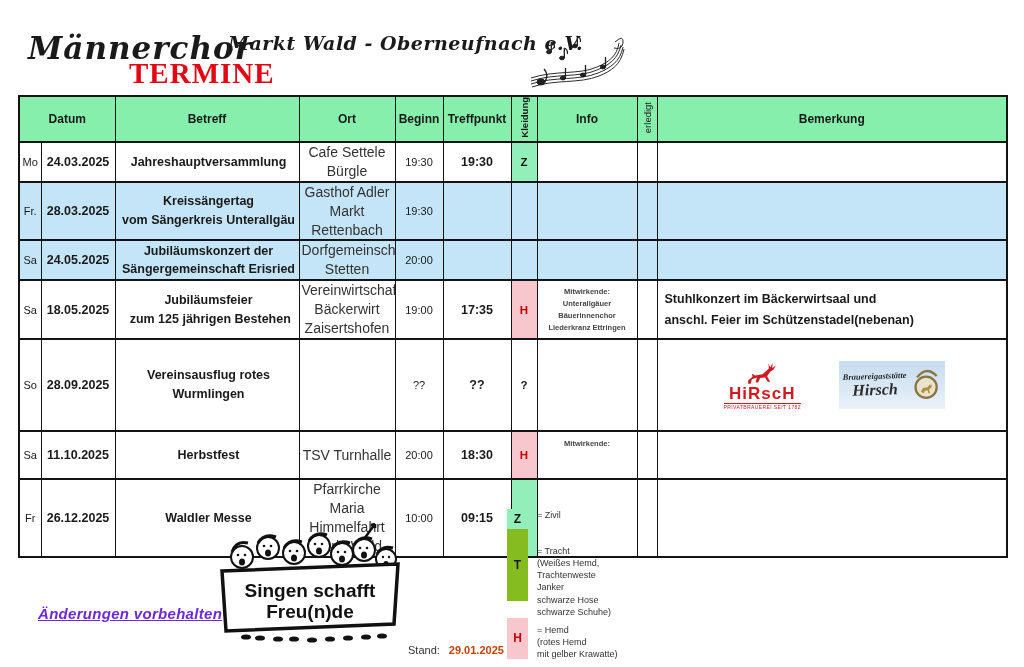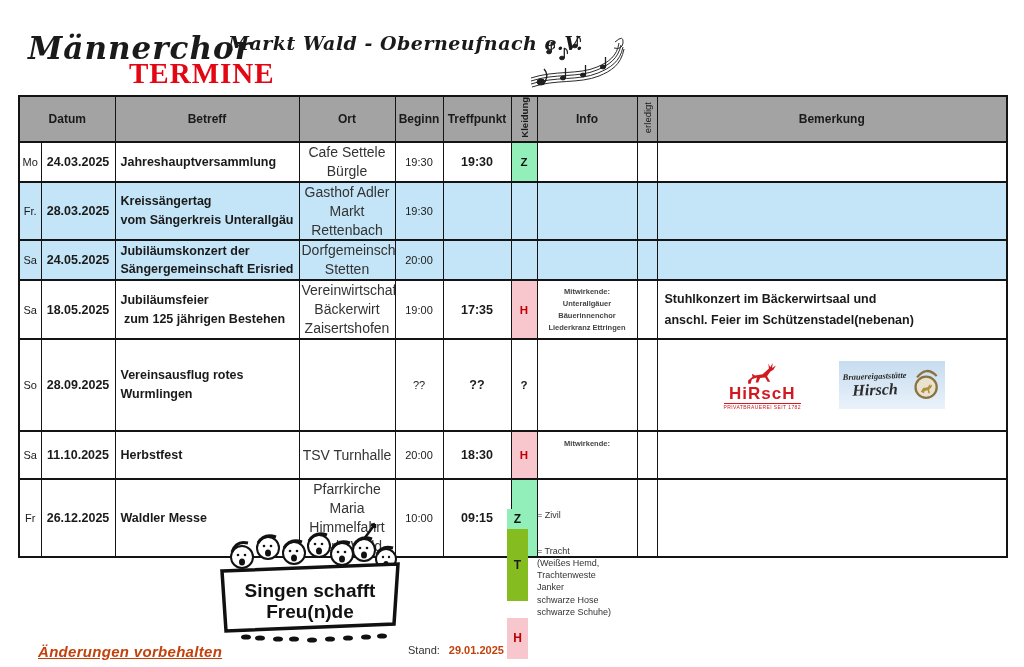--- a/index.html
+++ b/index.html
@@ -15,32 +15,32 @@
              font-weight:bold;font-size:29px;color:#e30613;letter-spacing:1px;}
   .music{position:absolute;left:527px;top:30px;}
 
   
   .schedule{position:absolute;left:18px;top:95px;width:988px;border-collapse:collapse;
             table-layout:fixed;border:2px solid #141414;}
   .schedule tr{border-top:2px solid #141414;border-bottom:2px solid #141414;}
   .schedule th,.schedule td{border:1px solid #141414;padding:0 2px;vertical-align:middle;
             overflow:hidden;}
   .schedule thead tr{height:46px;}
-  .schedule thead th{background:#a3a3a3;font-size:12px;font-weight:bold;text-align:center;}
+  .schedule thead th{background:#86efac;font-size:12px;font-weight:bold;text-align:center;}
   th.h-treff{font-size:10px;}
   th.h-info{font-size:8px;}
   th.h-bem{text-align:left;padding-left:2px;}
   .vert{writing-mode:vertical-rl;transform:rotate(180deg);white-space:nowrap;
         display:inline-block;font-size:9.5px;}
   th.h-erl .vert{font-weight:normal;}
 
   td{font-size:11px;text-align:center;white-space:pre-line;}
   td.c-day{font-size:11px;}
   td.c-date{font-weight:bold;font-size:12.5px;margin-left:33px;}
-  td.c-betreff{font-weight:bold;font-size:12.5px;text-align:left;padding-left:5px;line-height:1.5;}
+  td.c-betreff{font-weight:bold;font-size:12.5px;text-align:center;padding-left:5px;line-height:1.5;}
   td.c-ort{font-size:14px;color:#333;line-height:1.35;}
   td.c-treff{font-weight:bold;font-size:12.5px;}
   td.c-kl{font-weight:bold;font-size:11.5px;}
   td.c-info{font-size:7.5px;color:#444;line-height:1.6;font-weight:bold;}
   td.c-bem{font-weight:bold;font-size:12.5px;text-align:left;padding-left:7px;line-height:1.65;}
 
   tr.blue td{background:#c4e5f7;}
   td.kl-green{background:#93efb9;color:#111;}
   td.kl-pink{background:#f8c7ce;color:#c00000;}
 
@@ -64,22 +64,22 @@
   .legend-box{width:21px;text-align:center;font-weight:bold;font-size:12px;
               display:flex;align-items:center;justify-content:center;}
   .legend-box.z{height:20px;background:#93efb9;color:#111;}
   .legend-box.t{height:72px;background:#85bc20;color:#1d1d1d;}
   .legend-box.h{height:41px;background:#f8c7ce;color:#c00000;}
   .legend-text{margin-left:9px;font-size:9px;color:#333;white-space:pre-line;line-height:1.35;}
   .legend-item.t .legend-text{margin-top:16px;}
   .legend-item.h .legend-text{margin-top:6px;}
 
   
-  .changes-note{position:absolute;left:38px;top:643px;font-size:15px;font-weight:bold;
-                font-style:italic;color:#c2410c;text-decoration:underline;letter-spacing:.3px;}
+  .changes-note{position:absolute;left:38px;top:605px;font-size:15px;font-weight:bold;
+                font-style:italic;color:#6d28d9;text-decoration:underline;letter-spacing:.3px;}
   .stand{position:absolute;left:408px;top:644px;font-size:11px;color:#333;}
   .stand b{font-size:11px;color:#c2410c;margin-left:9px;}
 
   .cartoon{position:absolute;left:212px;top:517px;}
 </style>
 </head>
 <body>
 
 <div class="page">
 
@@ -339,20 +339,23 @@
       <div class="legend-box t">T</div>
       <div class="legend-text">= Tracht
 (Weißes Hemd,
 Trachtenweste
 Janker
 schwarze Hose
 schwarze Schuhe)</div>
     </div>
     <div class="legend-item h">
       <div class="legend-box h">H</div>
+      <div class="legend-text">= Hemd
+(rotes Hemd
+mit gelber Krawatte)</div>
     </div>
   </div>
 
   <div class="changes-note">Änderungen vorbehalten</div>
   <div class="stand">
     <span>Stand:</span><b>29.01.2025</b>
   </div>
 
 </div>
 

